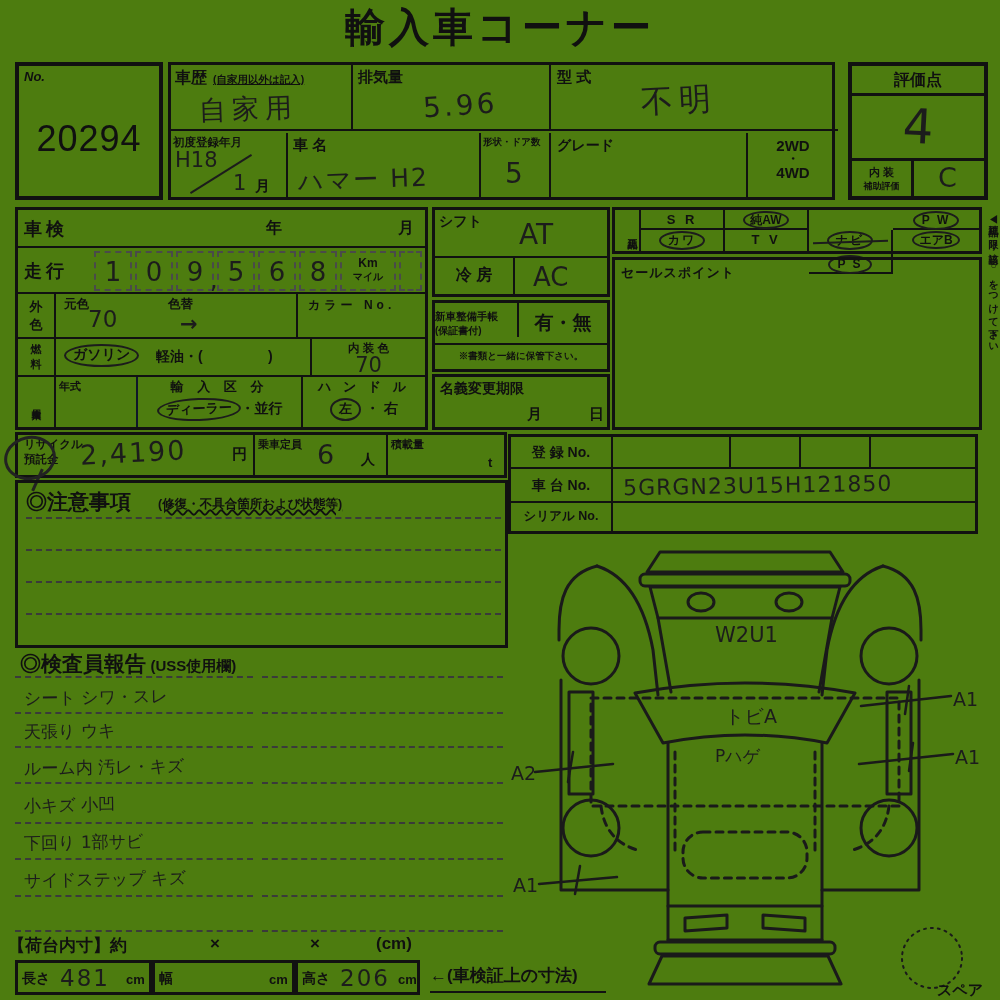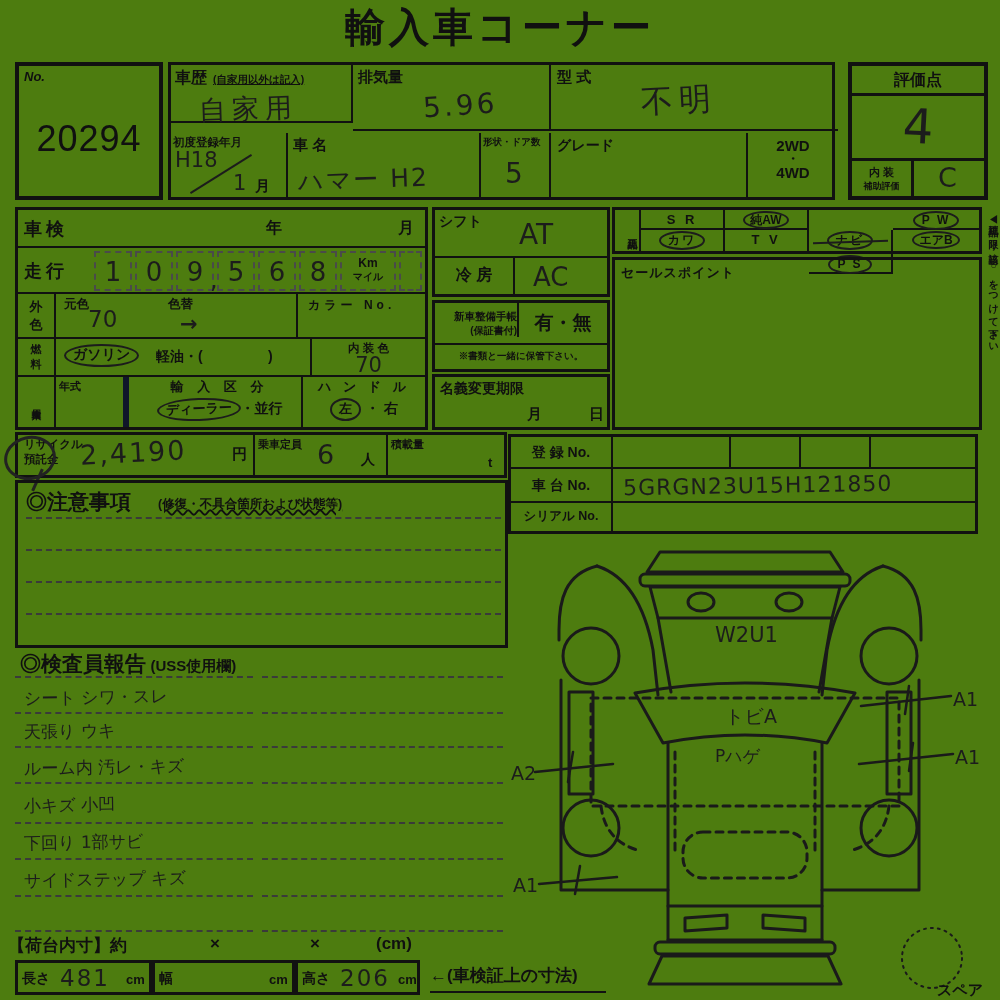--- a/index.html
+++ b/index.html
@@ -22,21 +22,21 @@
 <div class="page">
 
   <div class="abs pb" style="left:0;top:6;width:1000px;text-align:center;font-size:40px;letter-spacing:4px;">輸入車コーナー</div>
 
   <div class="abs" style="left:15px;top:62px;width:148px;height:138px;border:4px solid #111;">
     <div class="abs pb" style="left:5px;top:3px;font-size:13px;font-style:italic;">No.</div>
     <div class="abs" style="left:0;top:52px;width:100%;text-align:center;font-size:36px;letter-spacing:1px;">20294</div>
   </div>
 
   <div class="abs" style="left:168px;top:62px;width:667px;height:138px;border:3px solid #111;">
-    <div class="abs" style="left:0;top:0;width:182px;height:58px;border-right:2px solid #111;border-bottom:2px solid #111;">
+    <div class="abs" style="left:0;top:0;width:182px;height:66px;border-right:2px solid #111;border-bottom:2px solid #111;">
       <span class="abs pb" style="left:4px;top:3px;font-size:16px;">車歴</span>
       <span class="abs pb" style="left:42px;top:8px;font-size:10.5px;text-decoration:underline;">(自家用以外は記入)</span>
       <span class="abs hw" style="left:28px;top:26px;font-size:27px;letter-spacing:6px;transform:rotate(-2deg);">自家用</span>
     </div>
     <div class="abs" style="left:182px;top:0;width:198px;height:66px;border-right:2px solid #111;border-bottom:2px solid #111;">
       <span class="abs pb" style="left:5px;top:3px;font-size:15px;">排気量</span>
       <span class="abs hw" style="left:70px;top:24px;font-size:28px;letter-spacing:3px;transform:rotate(-4deg);">5.96</span>
     </div>
     <div class="abs" style="left:380px;top:0;width:287px;height:66px;border-bottom:2px solid #111;">
       <span class="abs pb" style="left:6px;top:3px;font-size:15px;">型 式</span>
@@ -129,21 +129,21 @@
       <span class="abs pb" style="left:250px;top:9px;font-size:14px;">)</span>
       <div class="abs" style="left:292px;top:0;width:115px;height:38px;border-left:2px solid #111;text-align:center;">
         <div class="pb" style="font-size:11.5px;margin-top:2px;">内 装 色</div>
         <div class="hw" style="font-size:21px;line-height:18px;">70</div>
       </div>
     </div>
     <div class="abs" style="left:0;top:167px;width:407px;height:50px;">
       <div class="abs" style="left:0;top:0;width:38px;height:50px;border-right:2px solid #111;text-align:center;">
         <div class="pb vtext" style="font-size:9.5px;height:48px;margin:1px auto 0;letter-spacing:0;">輸入車用</div>
       </div>
-      <div class="abs" style="left:38px;top:0;width:73px;height:50px;border-right:6px solid #0f172a;">
+      <div class="abs" style="left:38px;top:0;width:82px;height:50px;border-right:2px solid #0f172a;">
         <span class="abs pb" style="left:3px;top:2px;font-size:11px;">年式</span>
       </div>
       <div class="abs" style="left:120px;top:0;width:165px;height:50px;border-right:2px solid #111;text-align:center;">
         <div class="pb" style="font-size:13px;margin-top:1px;letter-spacing:5px;">輸 入 区 分</div>
         <div style="margin-top:2px;">
           <span class="oval pb" style="font-size:13px;transform:rotate(-2deg);">ディーラー</span><span class="pb" style="font-size:14px;">・並行</span>
         </div>
       </div>
       <div class="abs" style="left:285px;top:0;width:122px;height:50px;text-align:center;">
         <div class="pb" style="font-size:13px;margin-top:1px;letter-spacing:4px;">ハ ン ド ル</div>
@@ -162,21 +162,21 @@
       <span class="abs hw" style="left:84px;top:8px;font-size:28px;">AT</span>
     </div>
     <div class="abs" style="left:0;top:48px;width:172px;height:36px;">
       <div class="abs pb" style="left:0;top:0;width:80px;height:36px;border-right:2px solid #111;text-align:center;line-height:34px;font-size:16px;">冷 房</div>
       <span class="abs hw" style="left:98px;top:4px;font-size:26px;">AC</span>
     </div>
   </div>
 
   <div class="abs" style="left:432px;top:300px;width:178px;height:72px;border:3px solid #111;">
     <div class="abs" style="left:0;top:0;width:172px;height:42px;border-bottom:2px solid #111;">
-      <div class="abs" style="left:0;top:0;width:84px;height:34px;border-right:2px solid #111;text-align:right;">
+      <div class="abs" style="left:0;top:0;width:84px;height:34px;border-right:2px solid #111;text-align:left;">
         <div class="pb" style="font-size:10.5px;margin-top:7px;">新車整備手帳</div>
         <div class="pb" style="font-size:10px;">(保証書付)</div>
       </div>
       <div class="abs pb" style="left:84px;top:0;width:88px;height:42px;text-align:center;line-height:40px;font-size:19px;">有・無</div>
     </div>
     <div class="abs pb" style="left:0;top:42px;width:172px;height:24px;text-align:center;line-height:22px;font-size:9.5px;">※書類と一緒に保管下さい。</div>
   </div>
 
   <div class="abs" style="left:432px;top:374px;width:178px;height:56px;border:3px solid #111;">
     <span class="abs pb" style="left:5px;top:3px;font-size:14px;">名義変更期限</span>

